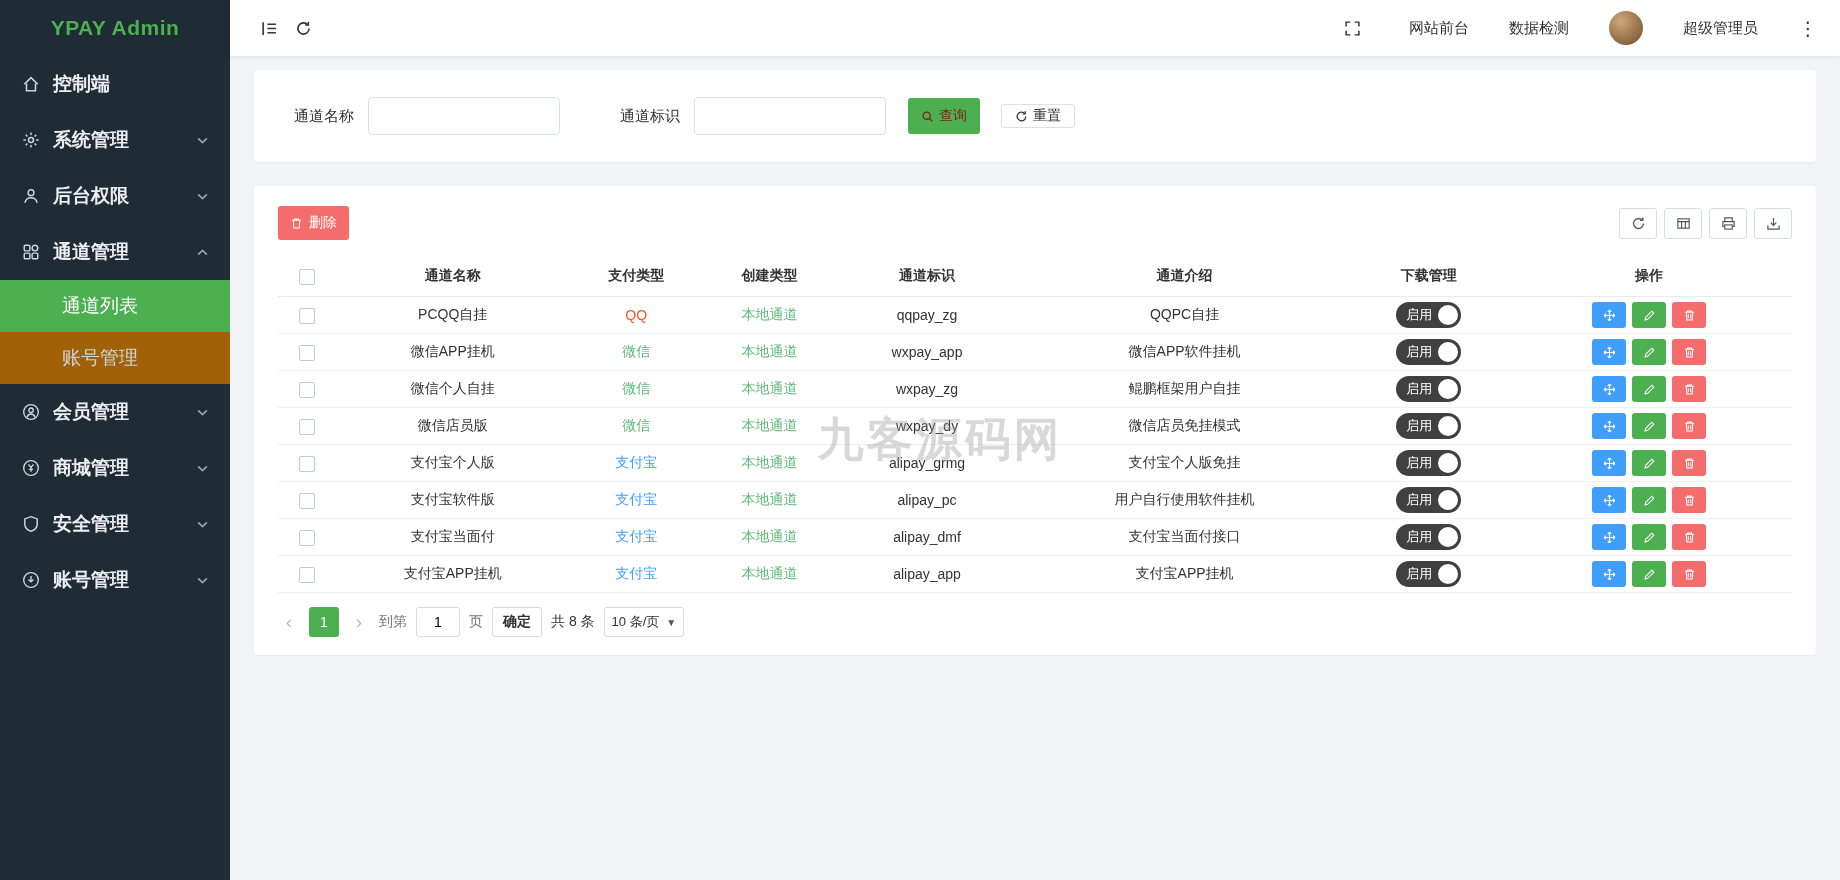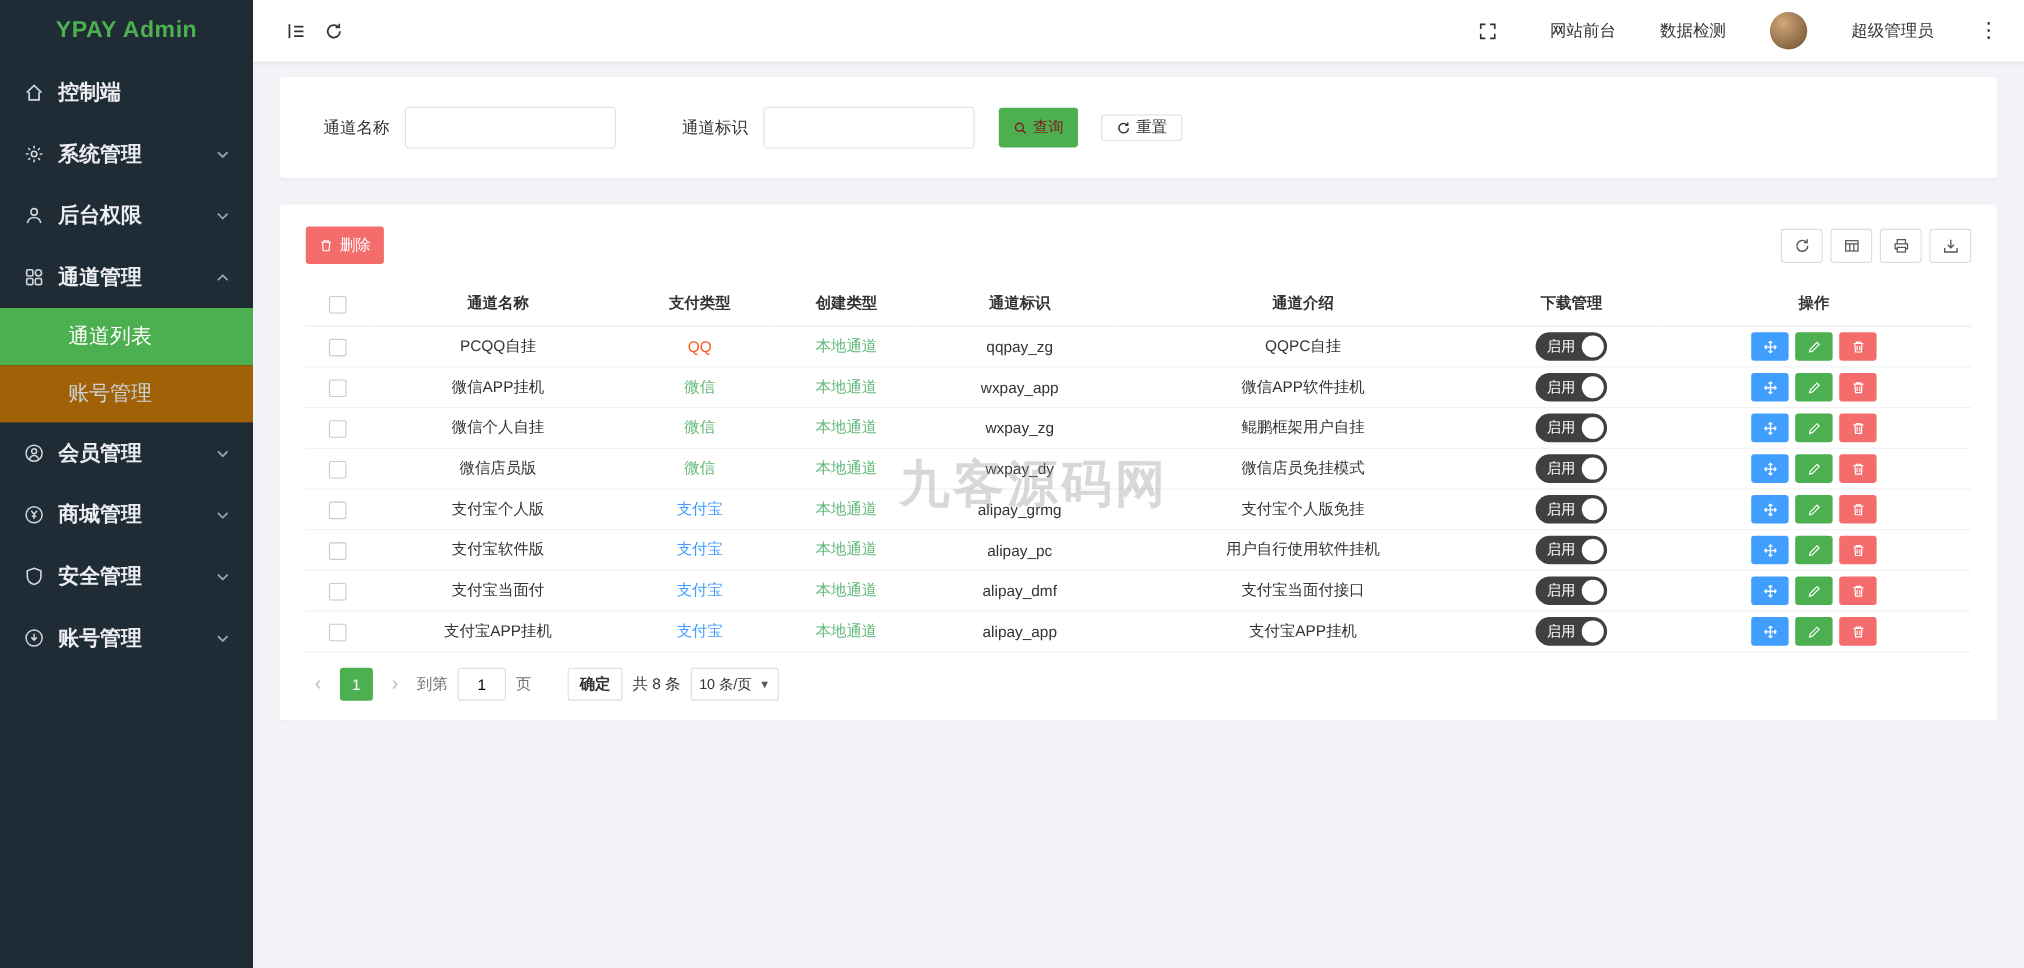--- a/index.html
+++ b/index.html
@@ -71,21 +71,21 @@
   .act.blue { background:#409eff; }
   .act.green { background:#4caf50; }
   .act.red { background:#f56c6c; }
 
   
   .pagination { display:flex; align-items:center; margin-top:14px; gap:9px; }
   .pg-arrow { color:#b7bbc4; font-size:19px; width:22px; text-align:center; cursor:pointer; line-height:30px; }
   .pg-page { width:30px; height:30px; background:#4caf50; color:#fff; border-radius:3px; text-align:center; line-height:30px; font-size:14px; cursor:pointer; }
   .pg-text { color:#737373; font-size:14px; }
   .pg-input { width:44px; height:30px; border:1px solid #d9dce3; border-radius:3px; text-align:center; font-size:14px; outline:none; font-family:inherit; }
-  .pg-confirm { height:30px; padding:0 10px; background:#fff; border:1px solid #d9dce3; border-radius:3px; font-size:14px; font-weight:bold; color:#333; cursor:pointer; font-family:inherit;margin-left:24px; }
+  .pg-confirm { height:30px; padding:0 10px; background:#fff; border:1px solid #d9dce3; border-radius:3px; font-size:14px; font-weight:bold; color:#333; cursor:pointer; font-family:inherit; }
   .pg-total { color:#333; font-size:14px; }
   .pg-select { height:30px; border:1px solid #d9dce3; border-radius:3px; display:inline-flex; align-items:center; padding:0 7px; font-size:13px; color:#333; gap:7px; cursor:pointer; background:#fff; }
   .sel-arrow { font-size:10px; color:#555; }
 
   
   .watermark { position:absolute; left:940px; top:440px; transform:translate(-50%,-50%); font-size:46px; font-weight:bold; color:#9a9a9a; opacity:.38; letter-spacing:3px; pointer-events:none; z-index:5; }
 </style>
 </head>
 <body>
 

